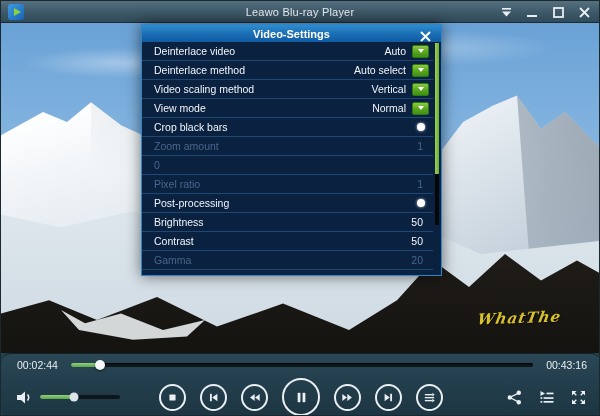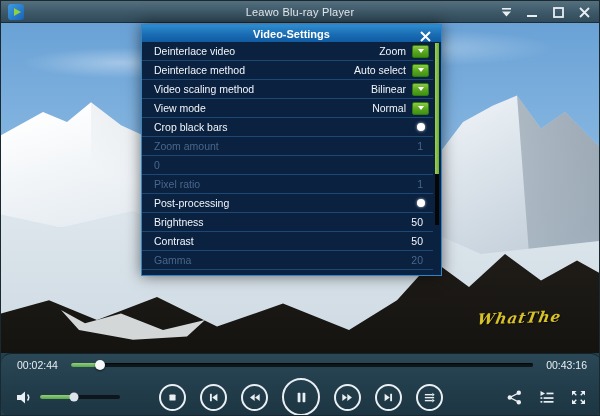--- a/index.html
+++ b/index.html
@@ -154,39 +154,39 @@
       <span class="dlg-close">
         <svg width="11" height="11" viewBox="0 0 11 11">
             <path d="M1,1 L10,10 M10,1 L1,10" stroke="#fff" stroke-width="2"></path>
           </svg>
       </span>
     </div>
     <div class="dlg-body" id="dlg-body">
 
         <div class="dlg-row">
           <span class="dlg-label">Deinterlace video</span>
-          <span class="dlg-value">Zoom</span>
+          <span class="dlg-value">Auto</span>
           <span class="dd-btn">
             <span class="chev"></span>
           </span>
 
         </div>
 
         <div class="dlg-row">
           <span class="dlg-label">Deinterlace method</span>
           <span class="dlg-value">Auto select</span>
           <span class="dd-btn">
             <span class="chev"></span>
           </span>
 
         </div>
 
         <div class="dlg-row">
           <span class="dlg-label">Video scaling method</span>
-          <span class="dlg-value">Bilinear</span>
+          <span class="dlg-value">Vertical</span>
           <span class="dd-btn">
             <span class="chev"></span>
           </span>
 
         </div>
 
         <div class="dlg-row">
           <span class="dlg-label">View mode</span>
           <span class="dlg-value">Normal</span>
           <span class="dd-btn">

